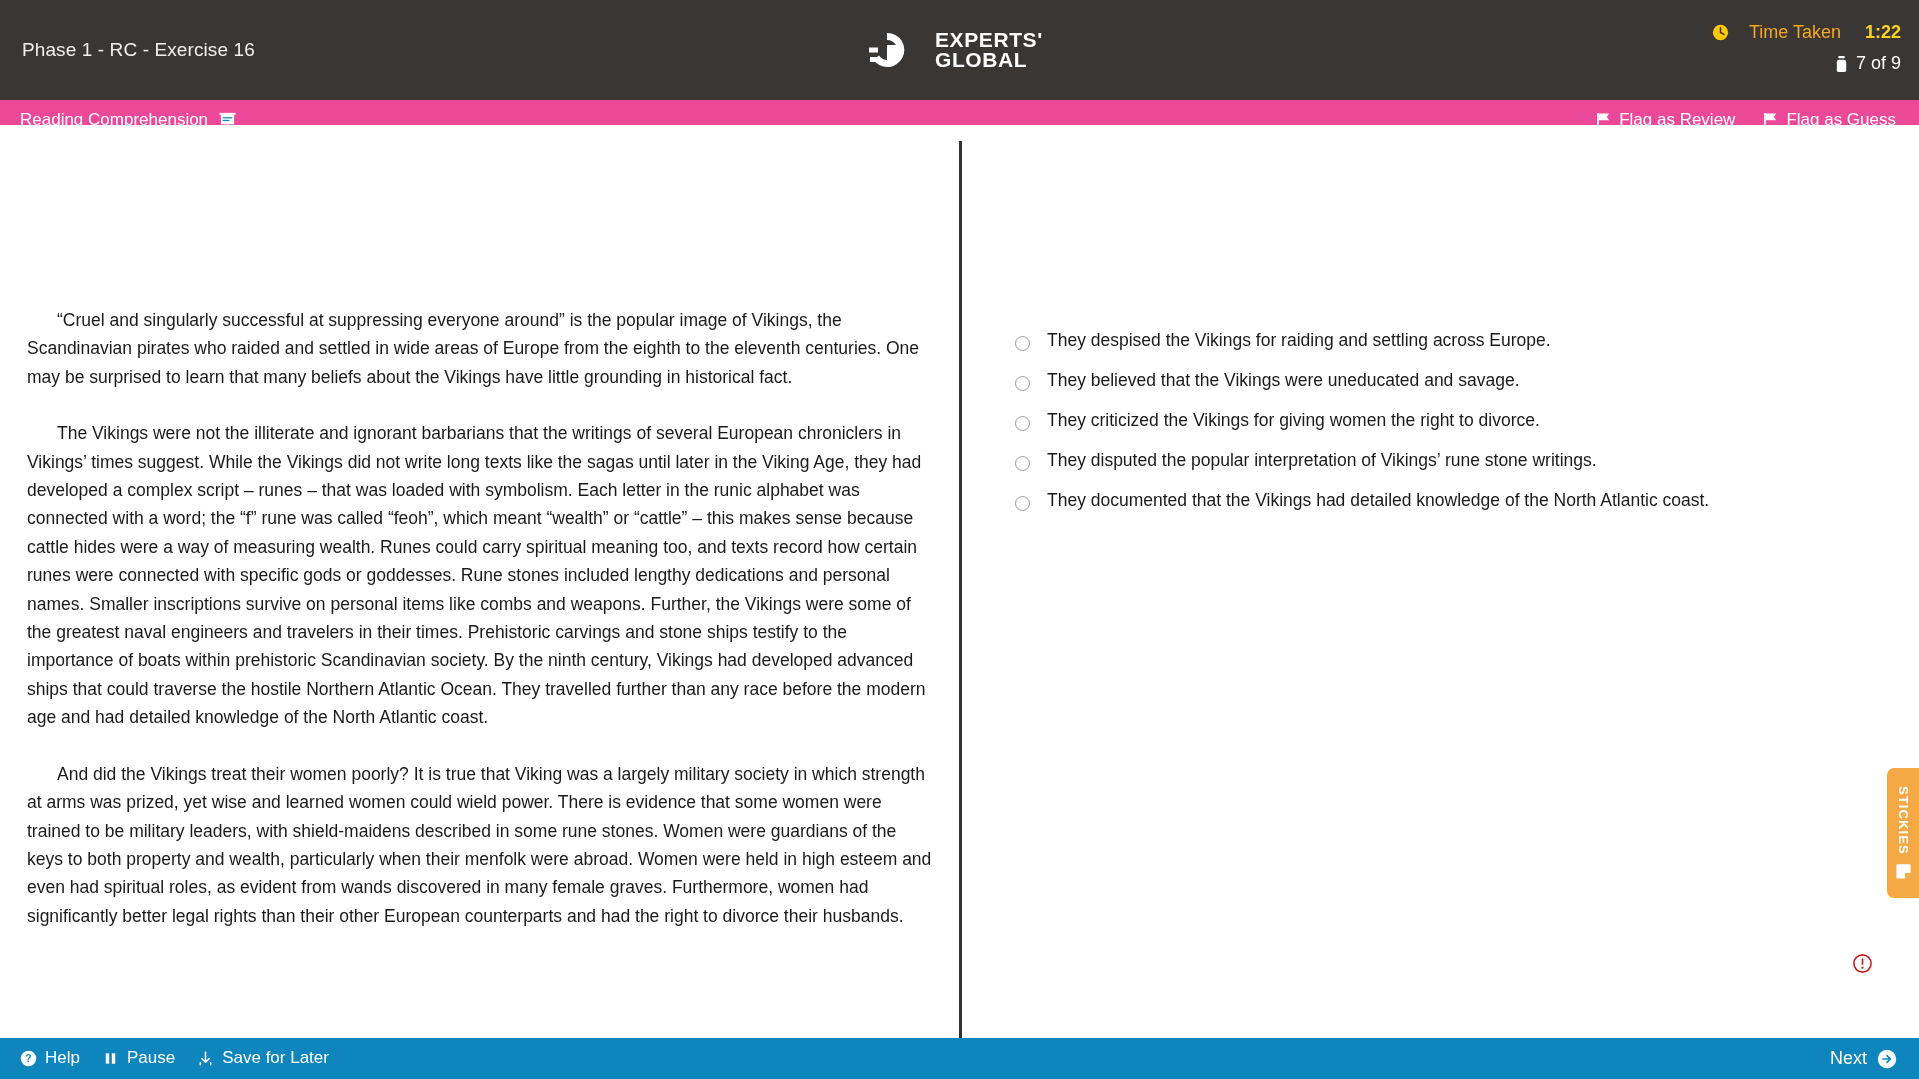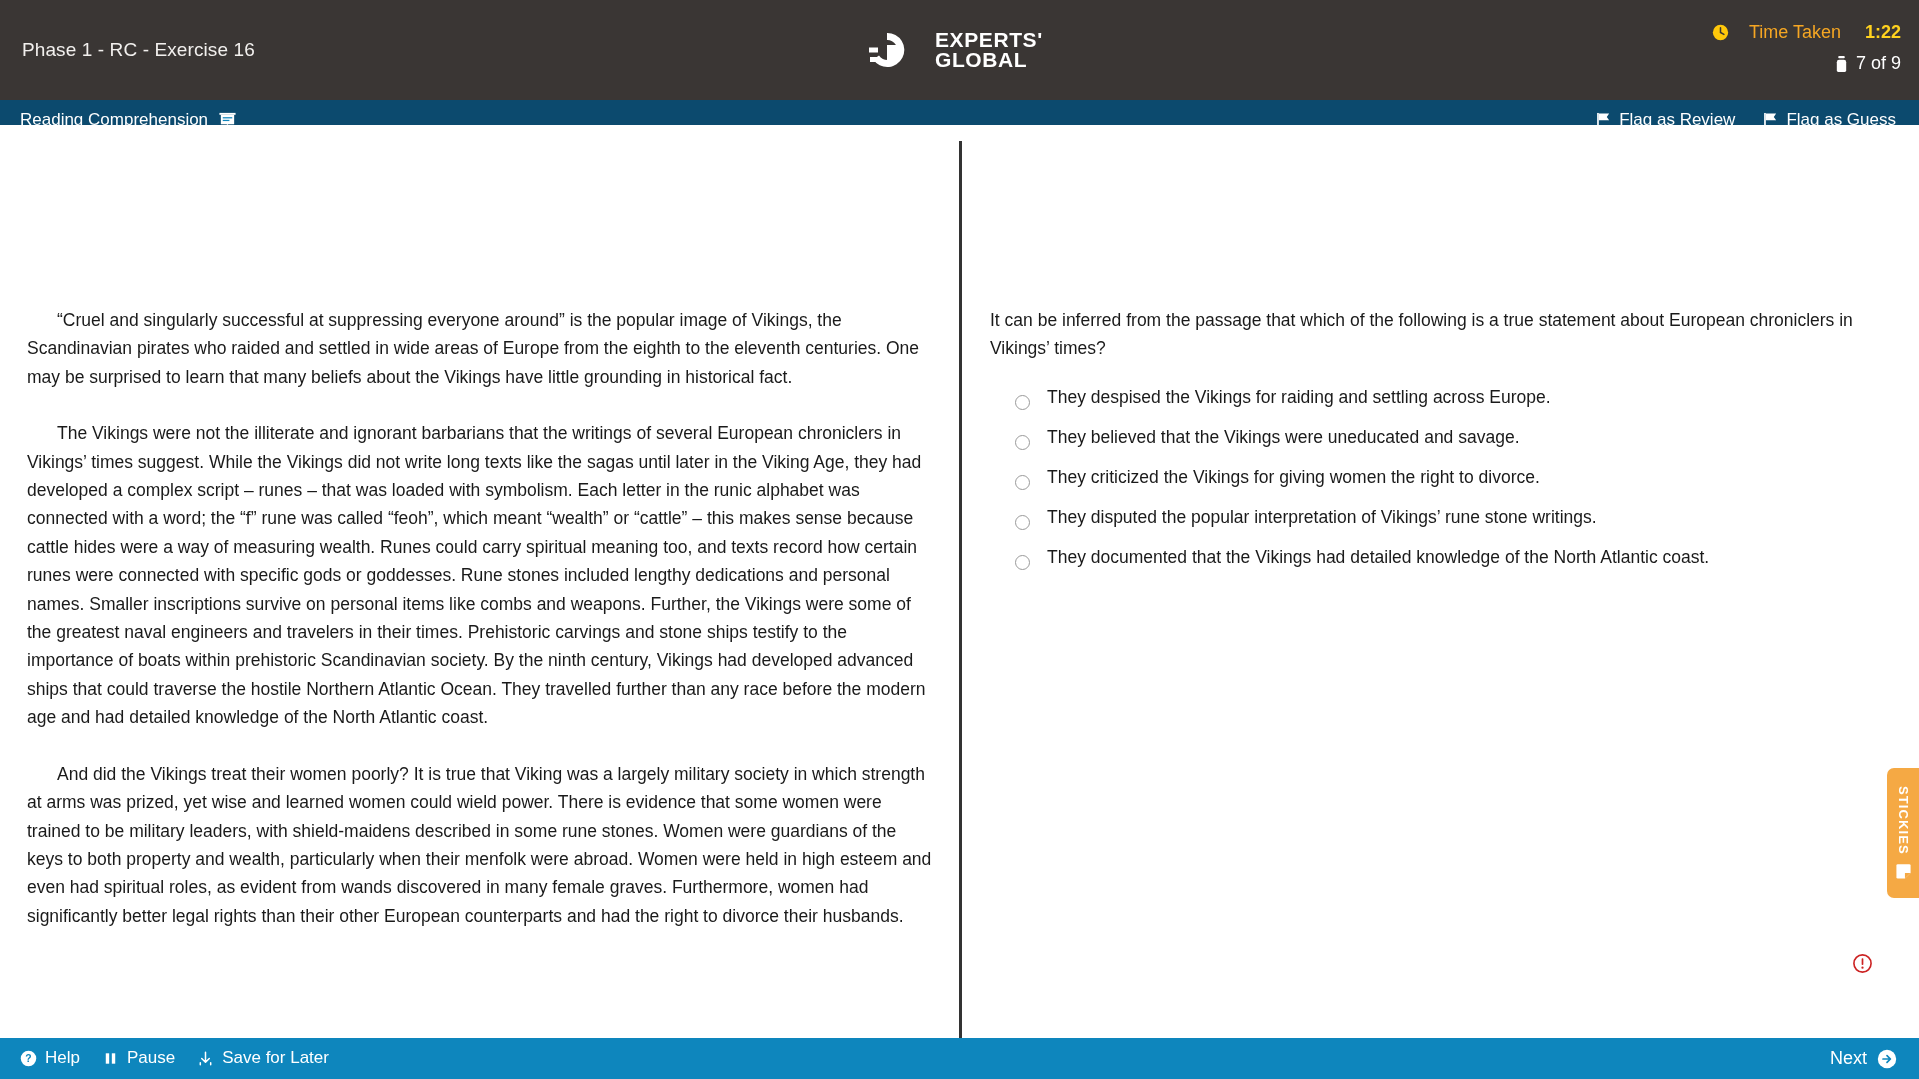--- a/index.html
+++ b/index.html
@@ -46,21 +46,21 @@
   .qcount-line {
     display: flex; align-items: center; justify-content: flex-end; gap: 7px;
     margin-top: 9px; font-size: 18px; color: #ffffff;
   }
   .flask-icon { width: 15px; height: 18px; flex: none; }
 
   
   .subbar {
     position: absolute; top: 100px; left: 0;
     width: 1919px; height: 25px;
-    background: #0c4a6e;
+    background: #ec4899;
   }
   .section-name {
     position: absolute; left: 20px; top: 10px;
     display: flex; align-items: center; gap: 10px;
     color: #ffffff; font-size: 17px;
   }
   .board-icon { width: 19px; height: 19px; flex: none; }
   .flags {
     position: absolute; right: 23px; top: 10px;
     display: flex; align-items: center; gap: 28px;
@@ -95,21 +95,21 @@
     position: absolute; left: 962px; top: 141px;
     width: 957px; height: 897px;
     padding: 24px 30px 0 28px;
   }
   .question-text {
     color: #1a1a1a; font-size: 17.5px; line-height: 28.4px;
     max-width: 895px;
   }
   .options { margin-top: 22px; padding-left: 25px; }
   .option {
-    display: flex; align-items: flex-end; gap: 17px;
+    display: flex; align-items: center; gap: 17px;
     margin-bottom: 15px; cursor: pointer;
   }
   .radio {
     width: 15px; height: 15px; border: 1.6px solid #9a9a9a;
     border-radius: 50%; background: #ffffff;
     flex: none; margin-top: 5px;
   }
   .option-label { color: #1a1a1a; font-size: 17.5px; line-height: 25px; }
 
   
@@ -226,21 +226,20 @@
   </div>
 
   <div class="content">
     <div class="passage">
       <p>“Cruel and singularly successful at suppressing everyone around” is the popular image of Vikings, the Scandinavian pirates who raided and settled in wide areas of Europe from the eighth to the eleventh centuries. One may be surprised to learn that many beliefs about the Vikings have little grounding in historical fact.</p>
       <p>The Vikings were not the illiterate and ignorant barbarians that the writings of several European chroniclers in Vikings’ times suggest. While the Vikings did not write long texts like the sagas until later in the Viking Age, they had developed a complex script – runes – that was loaded with symbolism. Each letter in the runic alphabet was connected with a word; the “f” rune was called “feoh”, which meant “wealth” or “cattle” – this makes sense because cattle hides were a way of measuring wealth. Runes could carry spiritual meaning too, and texts record how certain runes were connected with specific gods or goddesses. Rune stones included lengthy dedications and personal names. Smaller inscriptions survive on personal items like combs and weapons. Further, the Vikings were some of the greatest naval engineers and travelers in their times. Prehistoric carvings and stone ships testify to the importance of boats within prehistoric Scandinavian society. By the ninth century, Vikings had developed advanced ships that could traverse the hostile Northern Atlantic Ocean. They travelled further than any race before the modern age and had detailed knowledge of the North Atlantic coast.</p>
       <p>And did the Vikings treat their women poorly? It is true that Viking was a largely military society in which strength at arms was prized, yet wise and learned women could wield power. There is evidence that some women were trained to be military leaders, with shield-maidens described in some rune stones. Women were guardians of the keys to both property and wealth, particularly when their menfolk were abroad. Women were held in high esteem and even had spiritual roles, as evident from wands discovered in many female graves. Furthermore, women had significantly better legal rights than their other European counterparts and had the right to divorce their husbands.</p>
     </div>
 
     <div class="qpanel">
-      <div class="question-text">It can be inferred from the passage that which of the following is a true statement about European chroniclers in Vikings’ times?</div>
       <div class="options">
         <div class="option">
           <span class="radio"></span>
           <span class="option-label">They despised the Vikings for raiding and settling across Europe.</span>
         </div>
         <div class="option">
           <span class="radio"></span>
           <span class="option-label">They believed that the Vikings were uneducated and savage.</span>
         </div>
         <div class="option">

